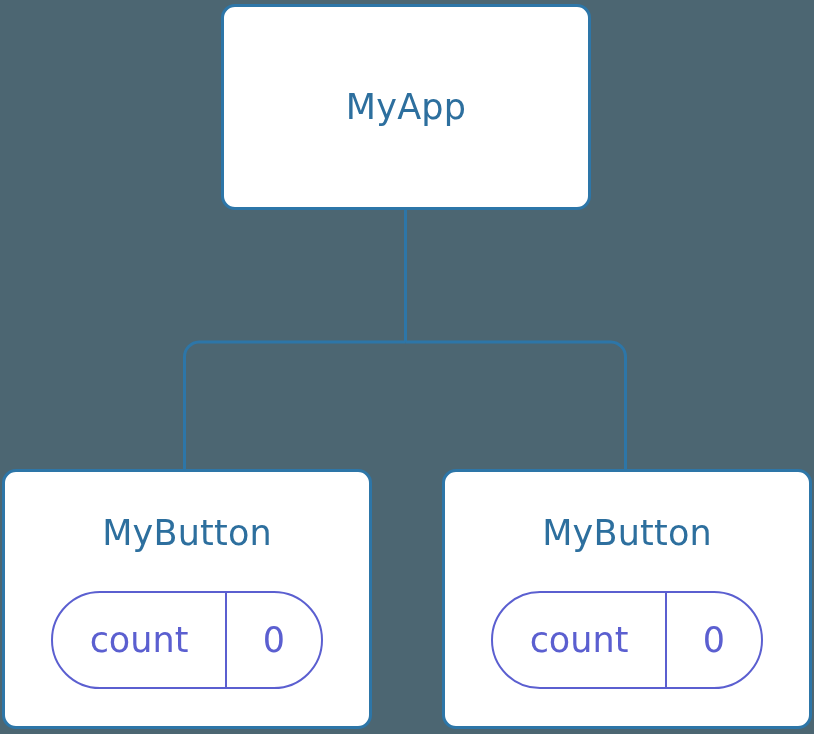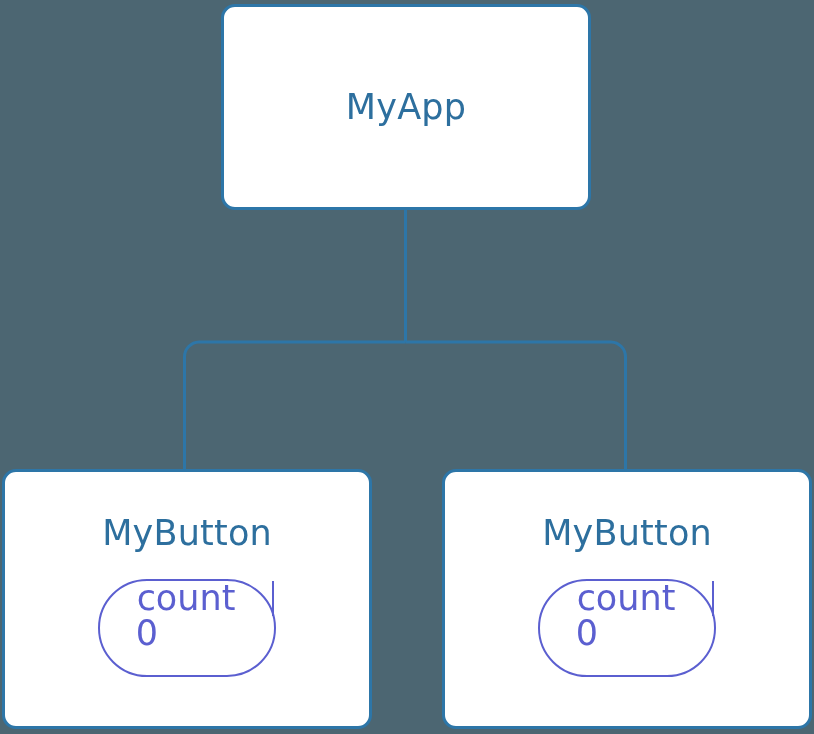--- a/index.html
+++ b/index.html
@@ -55,29 +55,28 @@
     padding-top: 44px;
   }
   .node-title {
     color: #2d6f9e;
     font-size: 35px;
     line-height: 1;
     letter-spacing: 0.2px;
     white-space: nowrap;
   }
   .state-pill {
-    margin-top: 28px;
+    margin-top: 40px;
     height: 98px;
     border: 2.5px solid #5b5fd0;
     border-radius: 49px;
     box-sizing: border-box;
     display: flex;
     align-items: stretch;
     background: transparent;
-    flex-direction: column;
   }
   .pill-key {
     width: 174px;
     display: flex;
     align-items: center;
     justify-content: center;
     border-right: 2.5px solid #5b5fd0;
     box-sizing: border-box;
   }
   .pill-value {

